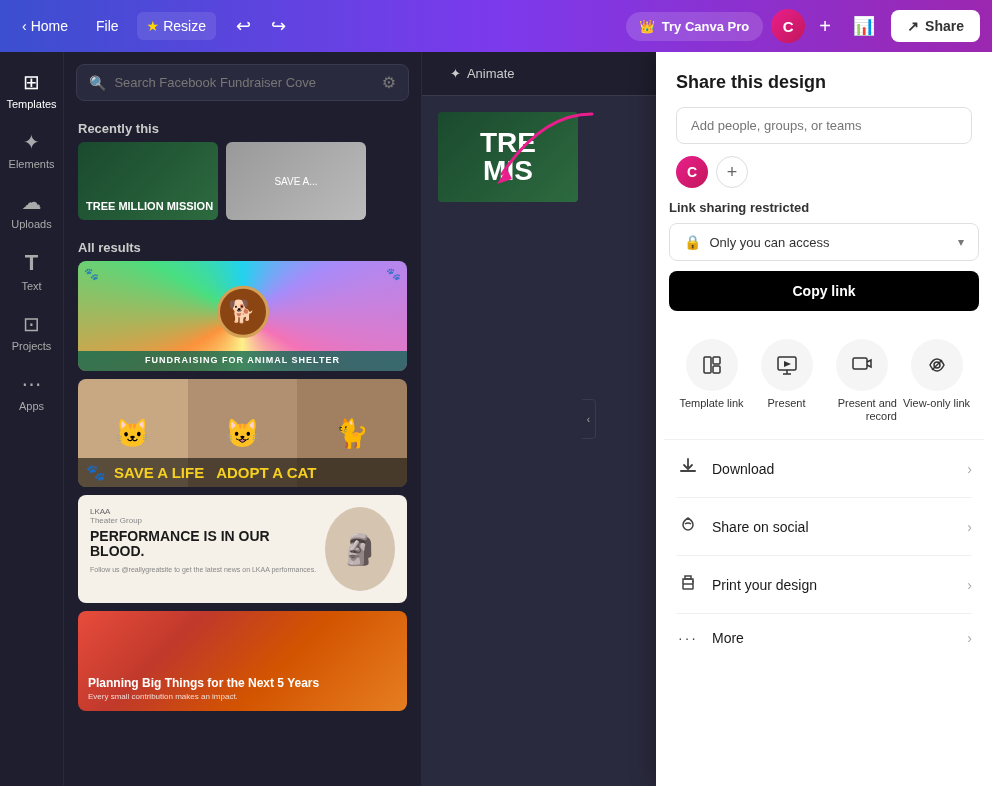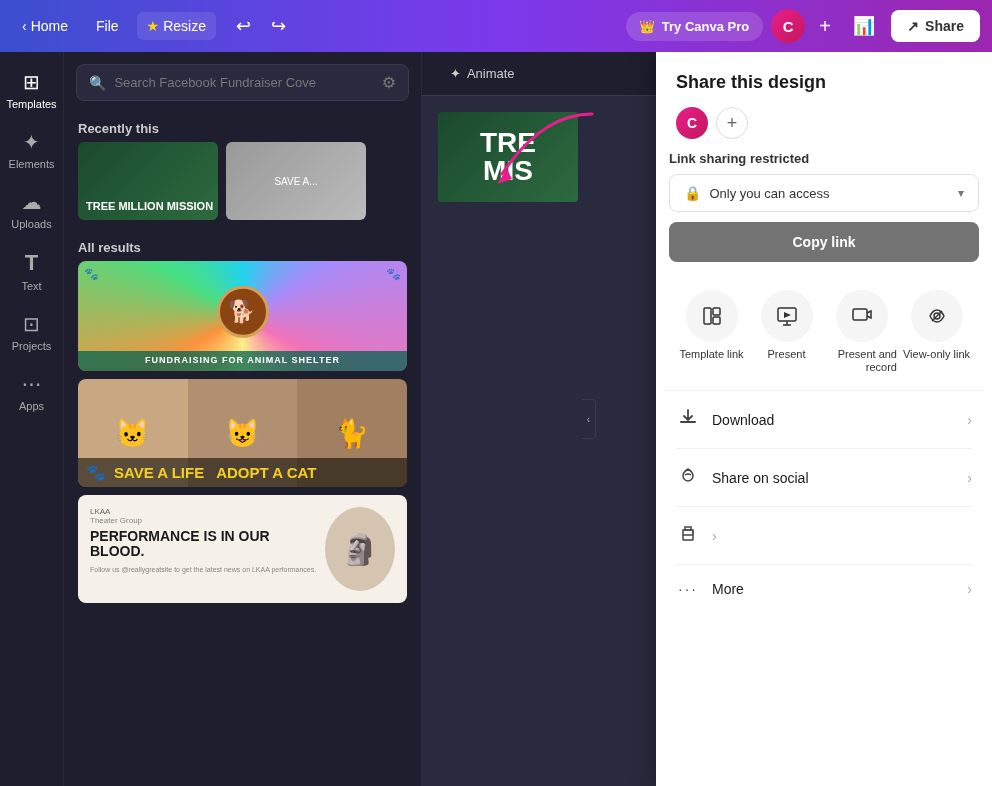--- a/index.html
+++ b/index.html
@@ -290,21 +290,21 @@
       display: flex; align-items: center; gap: 8px;
       font-size: 13px; color: #333;
       position: relative;
     }
     .lock-icon { font-size: 14px; color: #555; }
     .dropdown-text { flex: 1; }
     .dropdown-chevron { color: #777; font-size: 12px; }
 
     .copy-link-btn {
       width: 100%; padding: 12px;
-      background: #737373; color: white;
+      background: #000000; color: white;
       border: none; border-radius: 8px;
       font-size: 14px; font-weight: 600; cursor: pointer;
       margin-top: 10px; margin-bottom: 16px;
     }
 
     
     .share-options-grid {
       display: flex; gap: 4px; padding: 0 20px 16px;
       justify-content: space-between;
     }
@@ -473,20 +473,29 @@
             <div class="perf-title">PERFORMANCE IS IN OUR BLOOD.</div>
             <div class="perf-subtitle">Follow us @reallygreatsite to get the
 latest news on LKAA performances.</div>
           </div>
           <div class="perf-img">
             <span style="font-size:30px;">🗿</span>
           </div>
         </div>
       </div>
 
+      <div class="tpl-card">
+        <div class="tpl-planning">
+          <div>
+            <div class="planning-text">Planning Big Things for the Next 5 Years</div>
+            <div class="planning-sub">Every small contribution
+makes an impact.</div>
+          </div>
+        </div>
+      </div>
 
     </div>
   </div>
 
   <div class="canvas-area">
 
     <div class="animate-bar">
       <button class="animate-btn">
         <span>✦</span>
         <span>Animate</span>
@@ -504,20 +513,21 @@
 
     <div class="collapse-arrow" style="position:absolute; right:396px; top:50%; transform:translateY(-50%); width:14px; height:40px; background:#2a2a3e; border-radius:0 4px 4px 0; display:flex; align-items:center; justify-content:center; color:#aaa; font-size:10px; cursor:pointer; border:1px solid #3a3a4e; border-left:none; z-index:50;">
       ‹
     </div>
 
     <div class="share-panel">
 
       <div class="share-header">
         <div class="share-title">Share this design</div>
 
+        <input class="people-input" type="text" placeholder="Add people, groups, or teams" style="">
 
         <div class="avatar-row">
           <div class="share-avatar">
             <span>C</span>
           </div>
           <button class="add-person-btn">+</button>
         </div>
       </div>
 
       <div class="link-section">
@@ -600,20 +610,21 @@
         <div class="action-divider"></div>
         <div class="action-item">
           <span class="action-item-icon">
             <svg width="20" height="20" viewBox="0 0 20 20" fill="none">
               <rect x="5" y="12" width="10" height="5" rx="0.5" stroke="#444" stroke-width="1.5" fill="none"></rect>
               <path d="M5 12 V7 H15 V12" stroke="#444" stroke-width="1.5" fill="none"></path>
               <rect x="7" y="4" width="6" height="3" fill="none" stroke="#444" stroke-width="1.5"></rect>
               <circle cx="15" cy="9.5" r="1" fill="#444"></circle>
             </svg>
           </span>
+          <span class="action-item-text">Print your design</span>
           <span class="action-item-chevron">›</span>
         </div>
         <div class="action-divider"></div>
         <div class="action-item">
           <span class="action-item-icon" style="letter-spacing:2px; font-size:14px; color:#444;">···</span>
           <span class="action-item-text">More</span>
           <span class="action-item-chevron">›</span>
         </div>
       </div>
 

